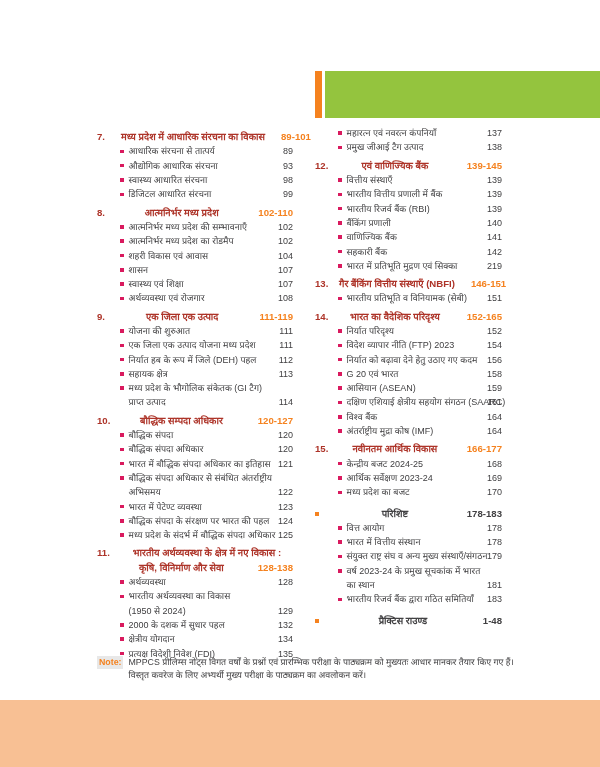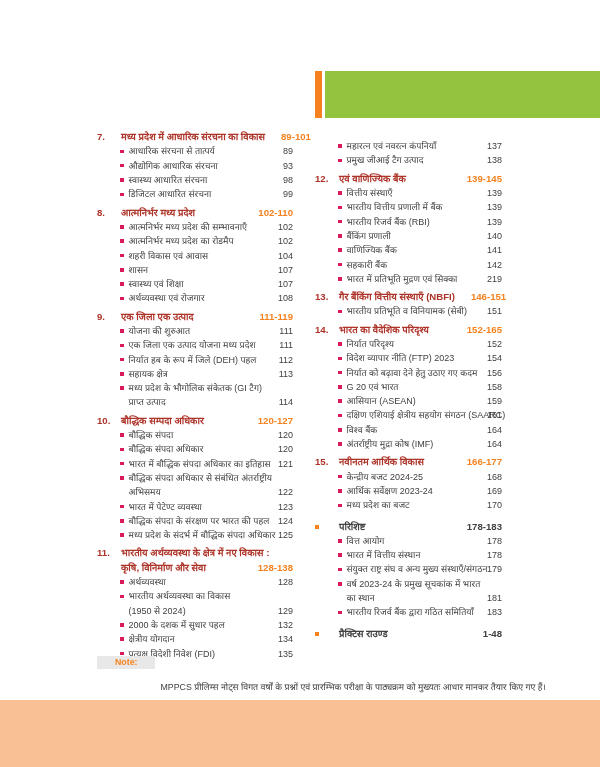--- a/index.html
+++ b/index.html
@@ -20,43 +20,43 @@
   
   .deco-orange-bar{position:absolute;left:315px;top:71px;width:7px;height:47px;background:var(--accent-orange);}
   .deco-green-block{position:absolute;left:325px;top:71px;width:275px;height:47px;background:var(--accent-green);}
 
   
   .col{position:absolute;top:126px;font-size:9px;line-height:12px;}
   .col-left{left:97px;width:196px;}
   .col-right{left:315px;width:187px;}
 
   .section{margin-top:4px;}
-  .section.continuation{margin-top:13px;}
+  .section.continuation{margin-top:0;}
   .section.appendix{margin-top:7px;}
 
   .sec-header{display:flex;font-weight:bold;font-size:9.6px;color:var(--chapter-red);}
   .appendix .sec-header{color:var(--text-dark);}
   .sec-num{width:24px;flex:none;display:flex;align-items:center;height:var(--row-h);}
-  .sec-body{flex:1;min-width:0;}
+  .sec-body{flex:1;min-width:0;text-align:center;}
   .sec-line{display:flex;align-items:center;height:var(--row-h);}
   .sec-title{flex:1;white-space:nowrap;}
   .sec-pages{white-space:nowrap;color:var(--accent-orange);margin-left:16px;}
   .appendix .sec-pages{color:var(--text-dark);}
   .sq{display:inline-block;width:4px;height:4px;background:var(--accent-orange);}
 
   .item{display:flex;align-items:center;height:var(--row-h);padding-left:23px;}
   .item .bullet{flex:none;width:3.5px;height:3.5px;background:var(--bullet-pink);margin-right:5px;}
   .item .txt{flex:1;white-space:nowrap;min-width:0;}
   .item .pg{white-space:nowrap;margin-left:4px;}
   .item.cont-line{padding-left:31.5px;}
 
   
   .note{position:absolute;left:97px;top:656px;width:460px;display:flex;font-size:8.8px;line-height:13px;}
-  .note-label{flex:none;font-weight:bold;color:var(--accent-orange);background:var(--note-label-bg);padding:0 18px;height:13px;margin-right:5px;}
-  .note-text div{white-space:nowrap;margin-top:25px;}
+  .note-label{flex:none;font-weight:bold;color:var(--accent-orange);background:var(--note-label-bg);padding:0 2px;height:13px;margin-right:5px;}
+  .note-text div{white-space:nowrap;}
 
   
   .footer-bar{position:absolute;left:0;top:700px;width:600px;height:67px;background:var(--footer-peach);}
 </style>
 </head>
 <body>
 
 <div class="page">
   <div class="deco-orange-bar"></div>
   <div class="deco-green-block"></div>

